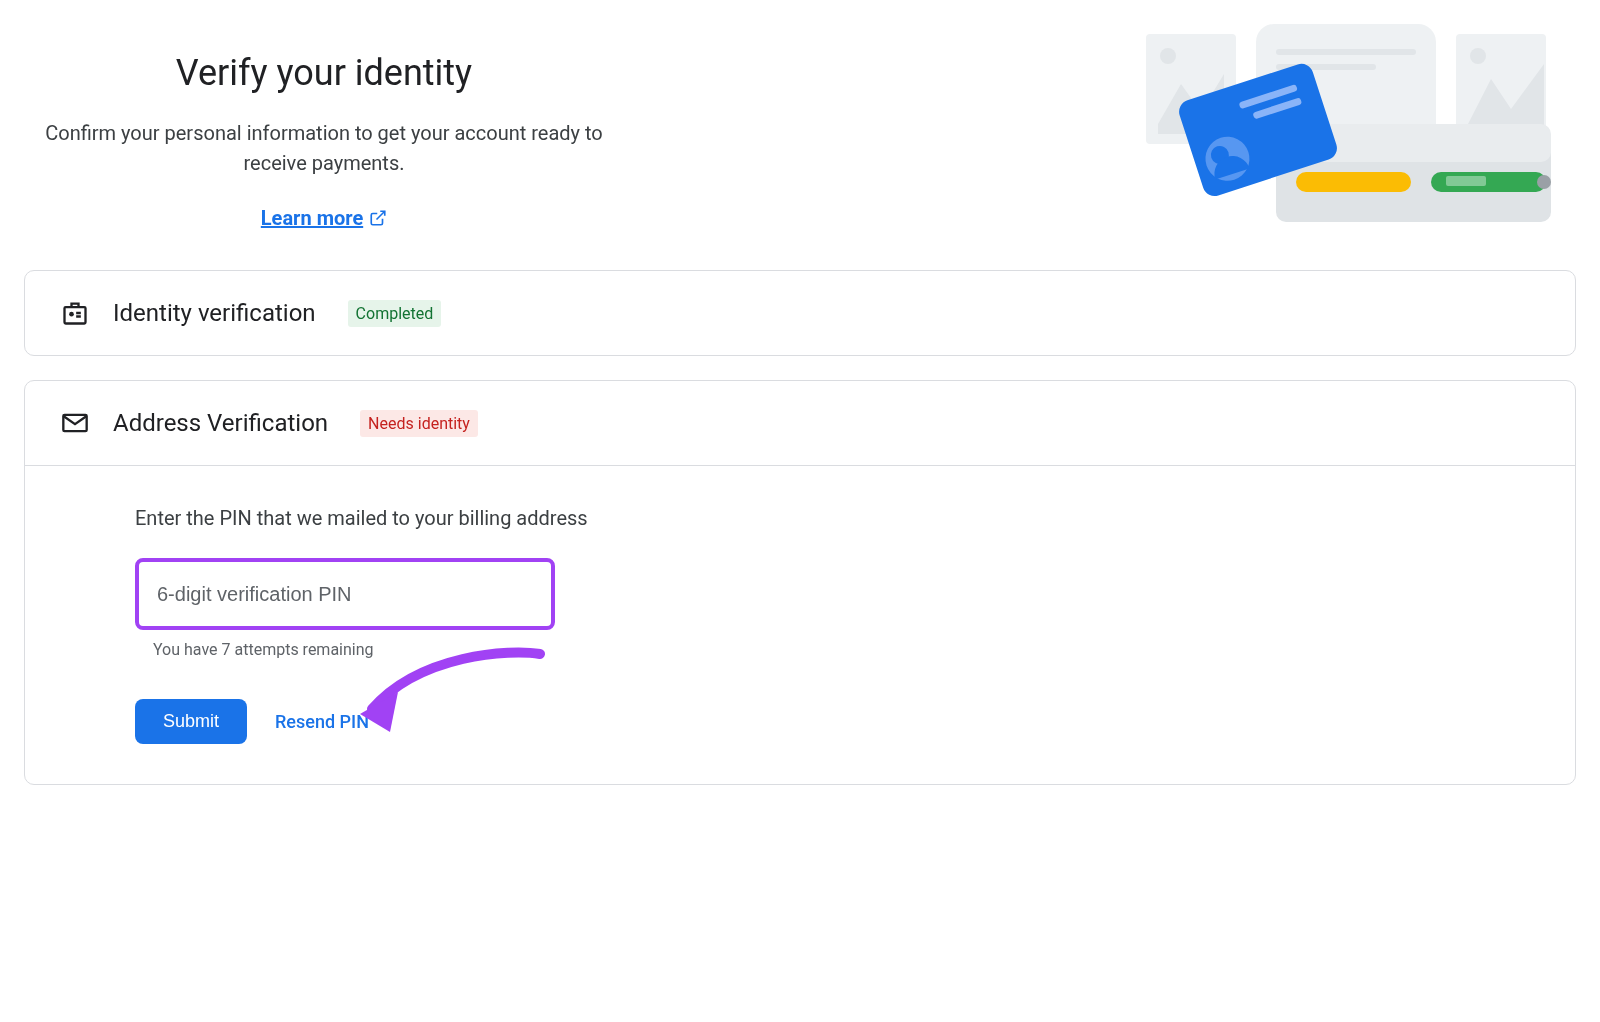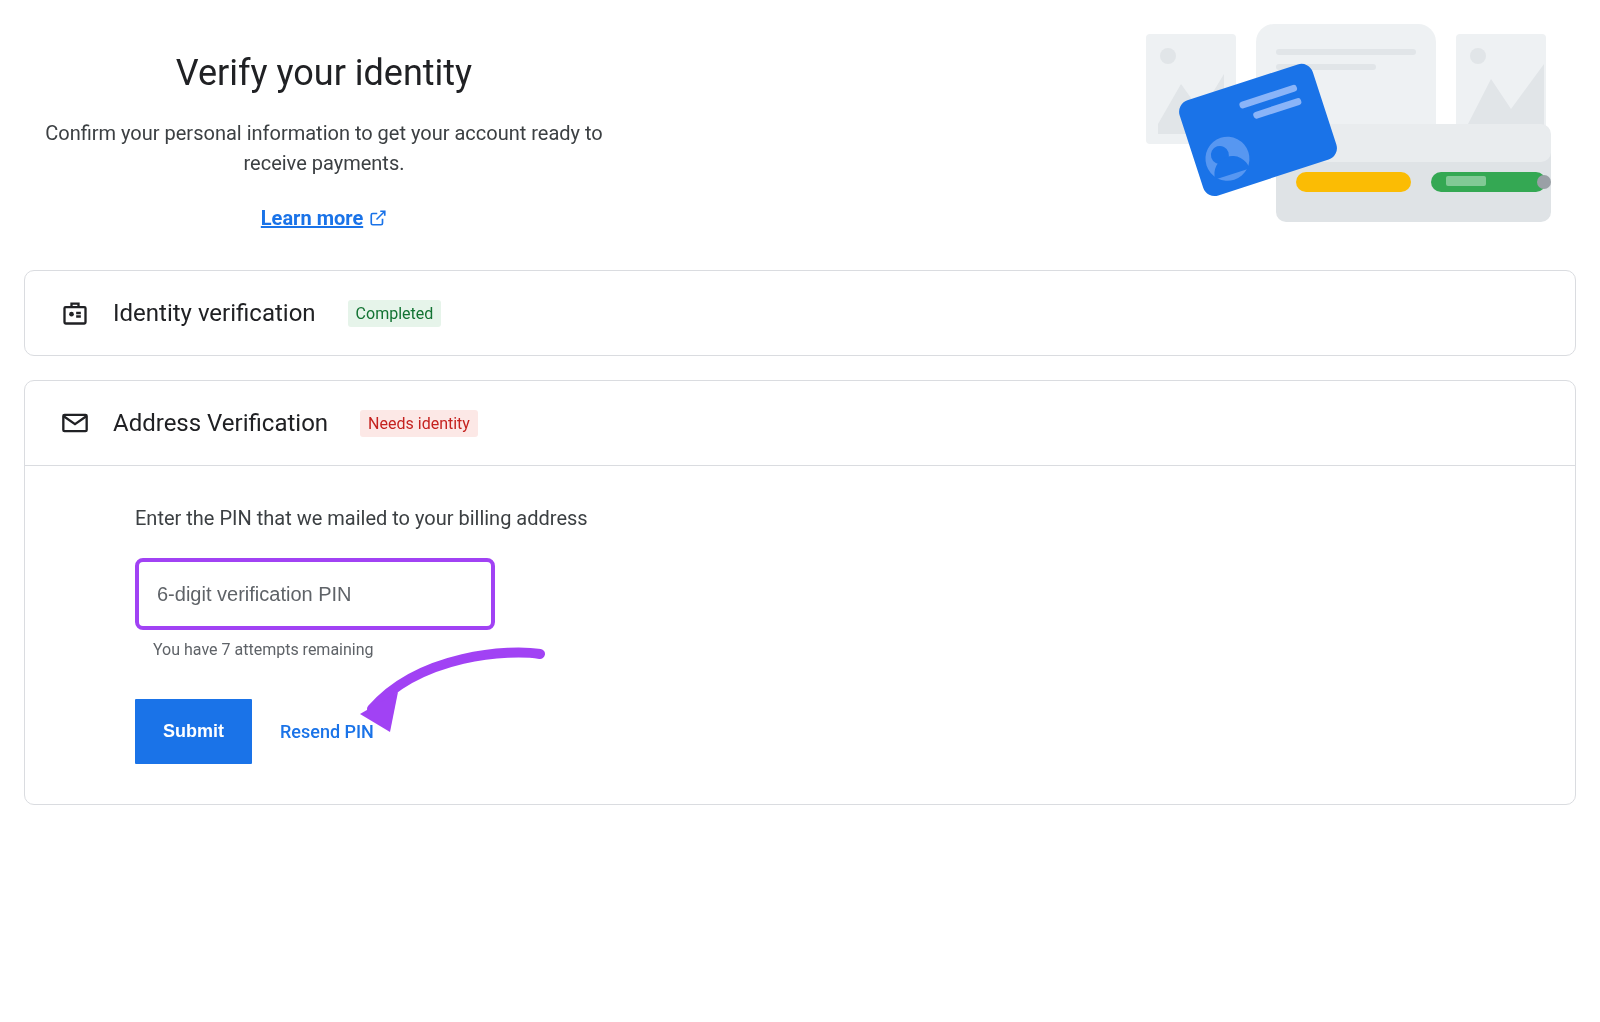--- a/index.html
+++ b/index.html
@@ -74,21 +74,21 @@
   .badge-attention { background: #fce8e6; color: #c5221f; }
   .card-divider { border-top: 1px solid #dadce0; }
   .card-body { padding: 40px 36px 40px 110px; position: relative; }
   .instruction {
     font-size: 20px;
     color: #3c4043;
     margin-bottom: 28px;
   }
   .pin-input-wrap {
     position: relative;
-    width: 360px;
+    width: 420px;
     margin-bottom: 10px;
   }
   .pin-input {
     width: 100%;
     height: 72px;
     border: 4px solid #a142f4;
     border-radius: 8px;
     font-size: 20px;
     padding: 0 18px;
     color: #5f6368;
@@ -106,23 +106,23 @@
     display: flex;
     align-items: center;
     gap: 28px;
     position: relative;
   }
   .submit-btn {
     background: #1a73e8;
     color: #fff;
     border: none;
     font-size: 18px;
-    font-weight: 700;
-    padding: 22px 28px;
-    border-radius: 1px;
+    font-weight: 400;
+    padding: 12px 28px;
+    border-radius: 8px;
     cursor: pointer;
   }
   .resend-link {
     color: #1a73e8;
     font-size: 18px;
     font-weight: 500;
     cursor: pointer;
   }
   .annotation-arrow {
     position: absolute;

